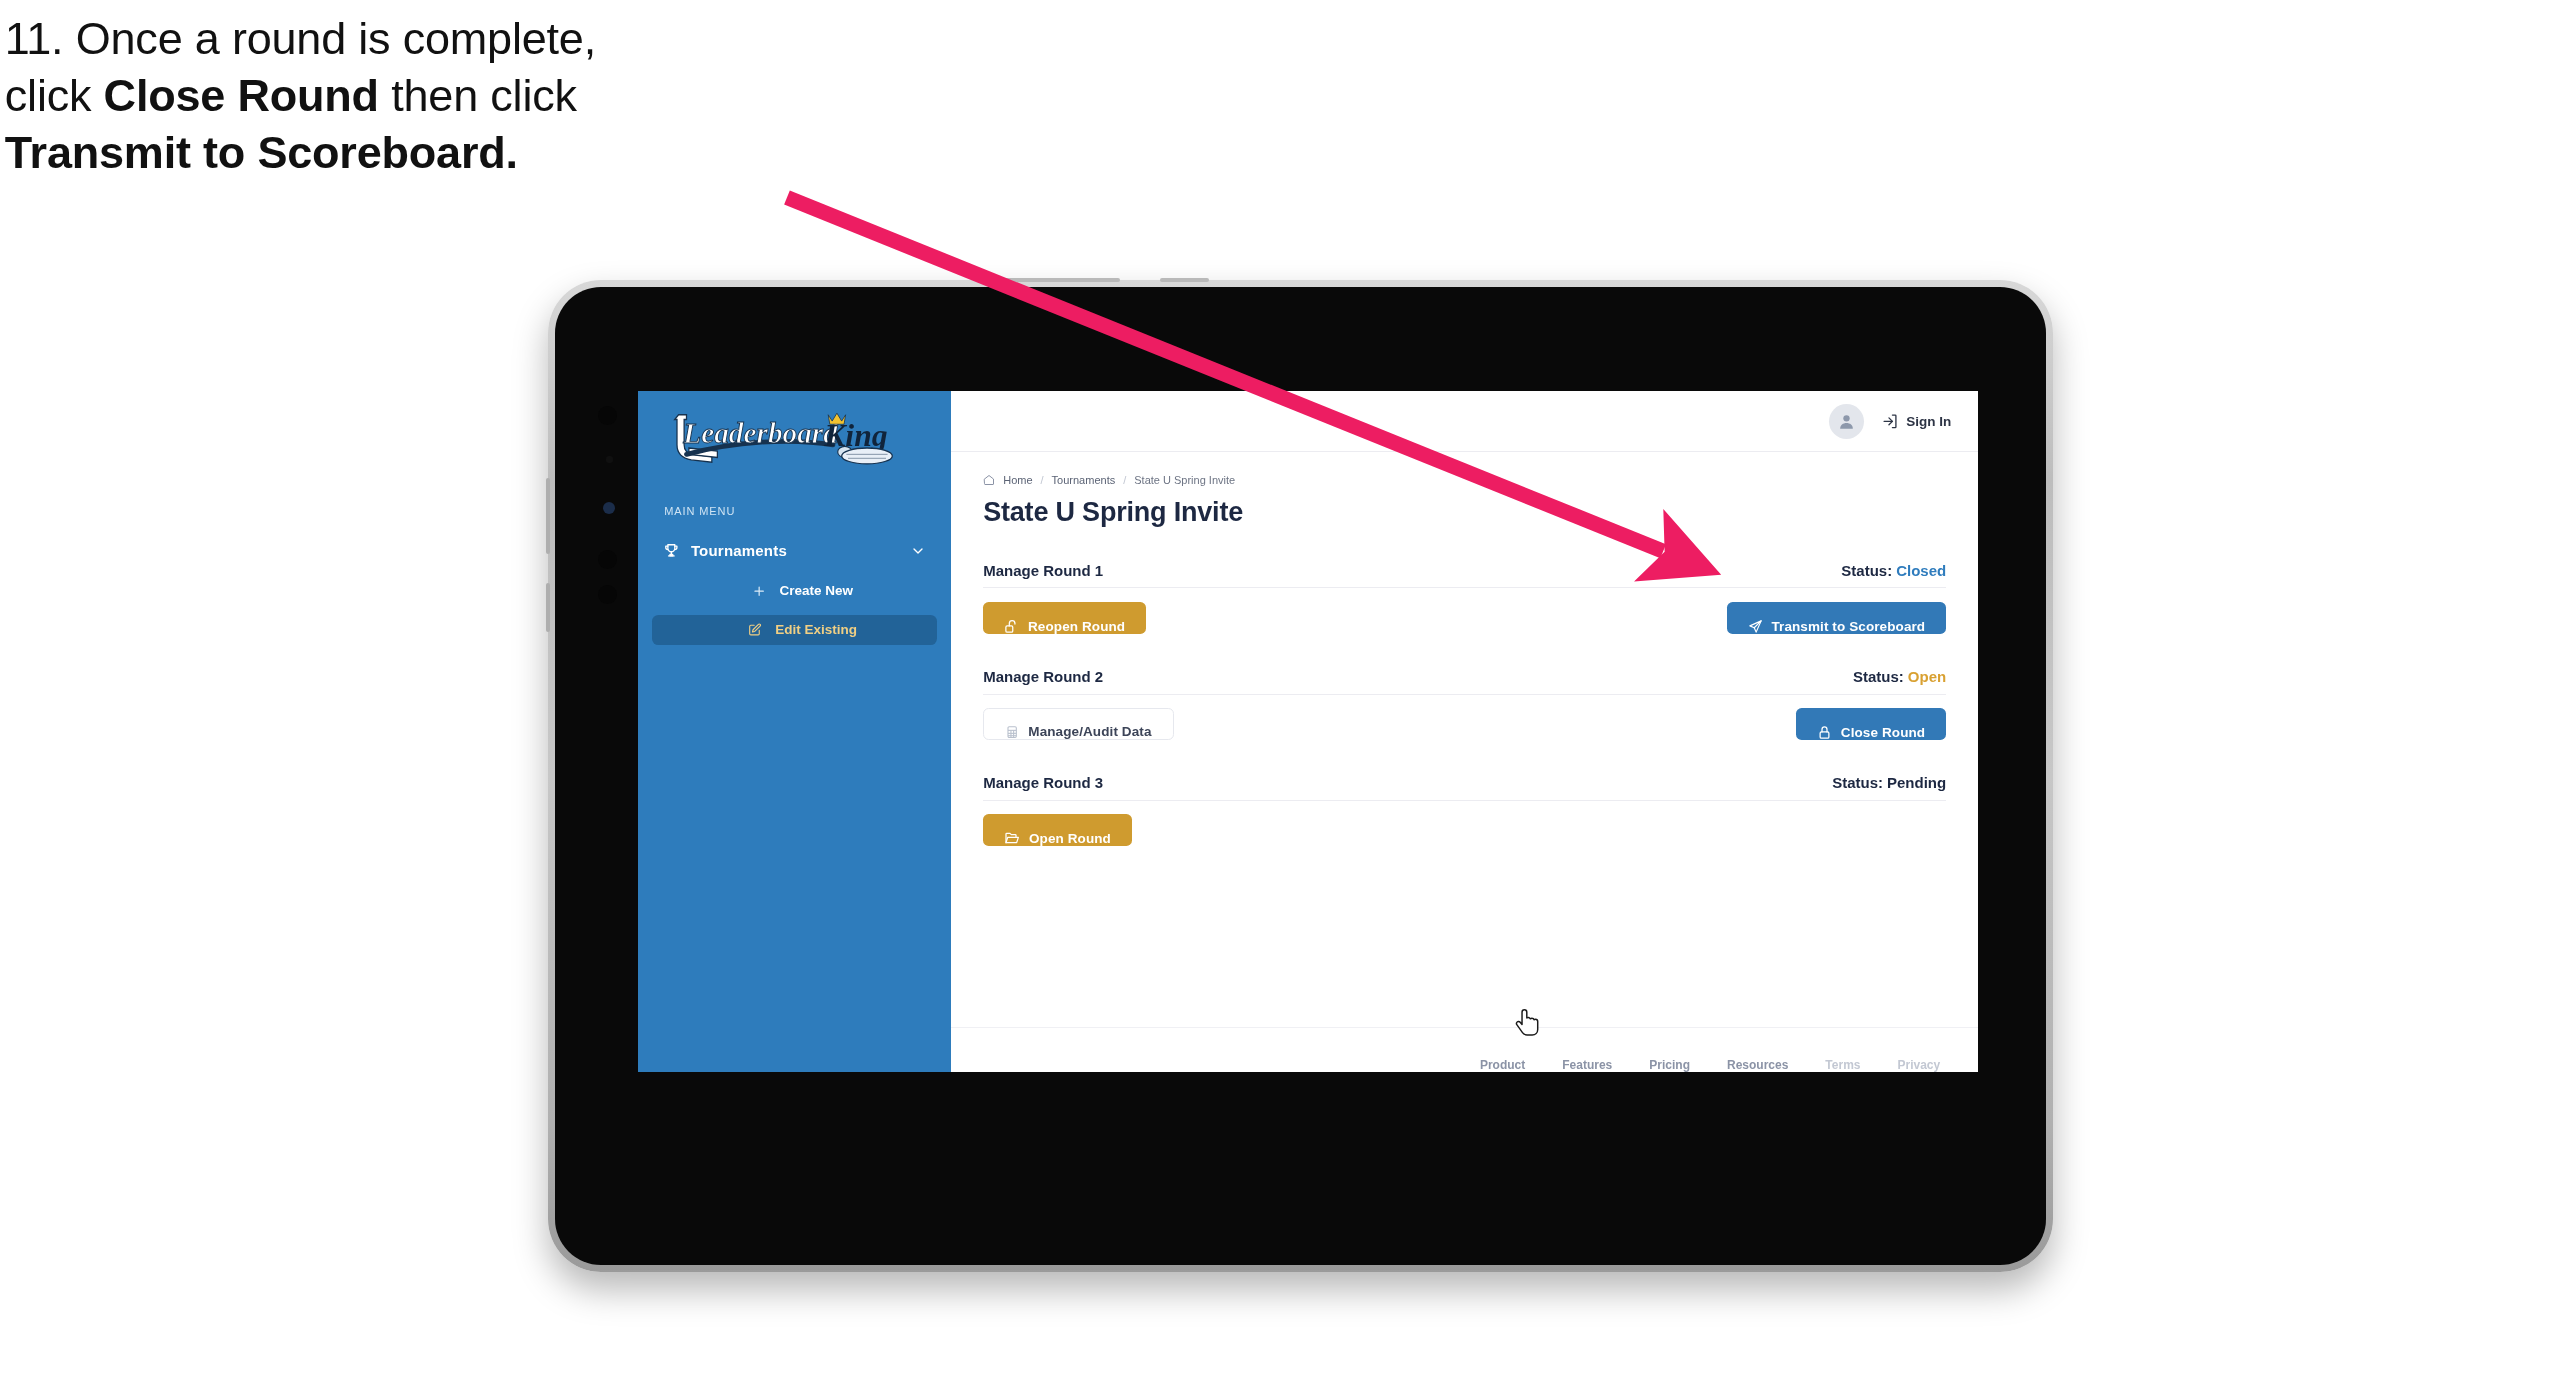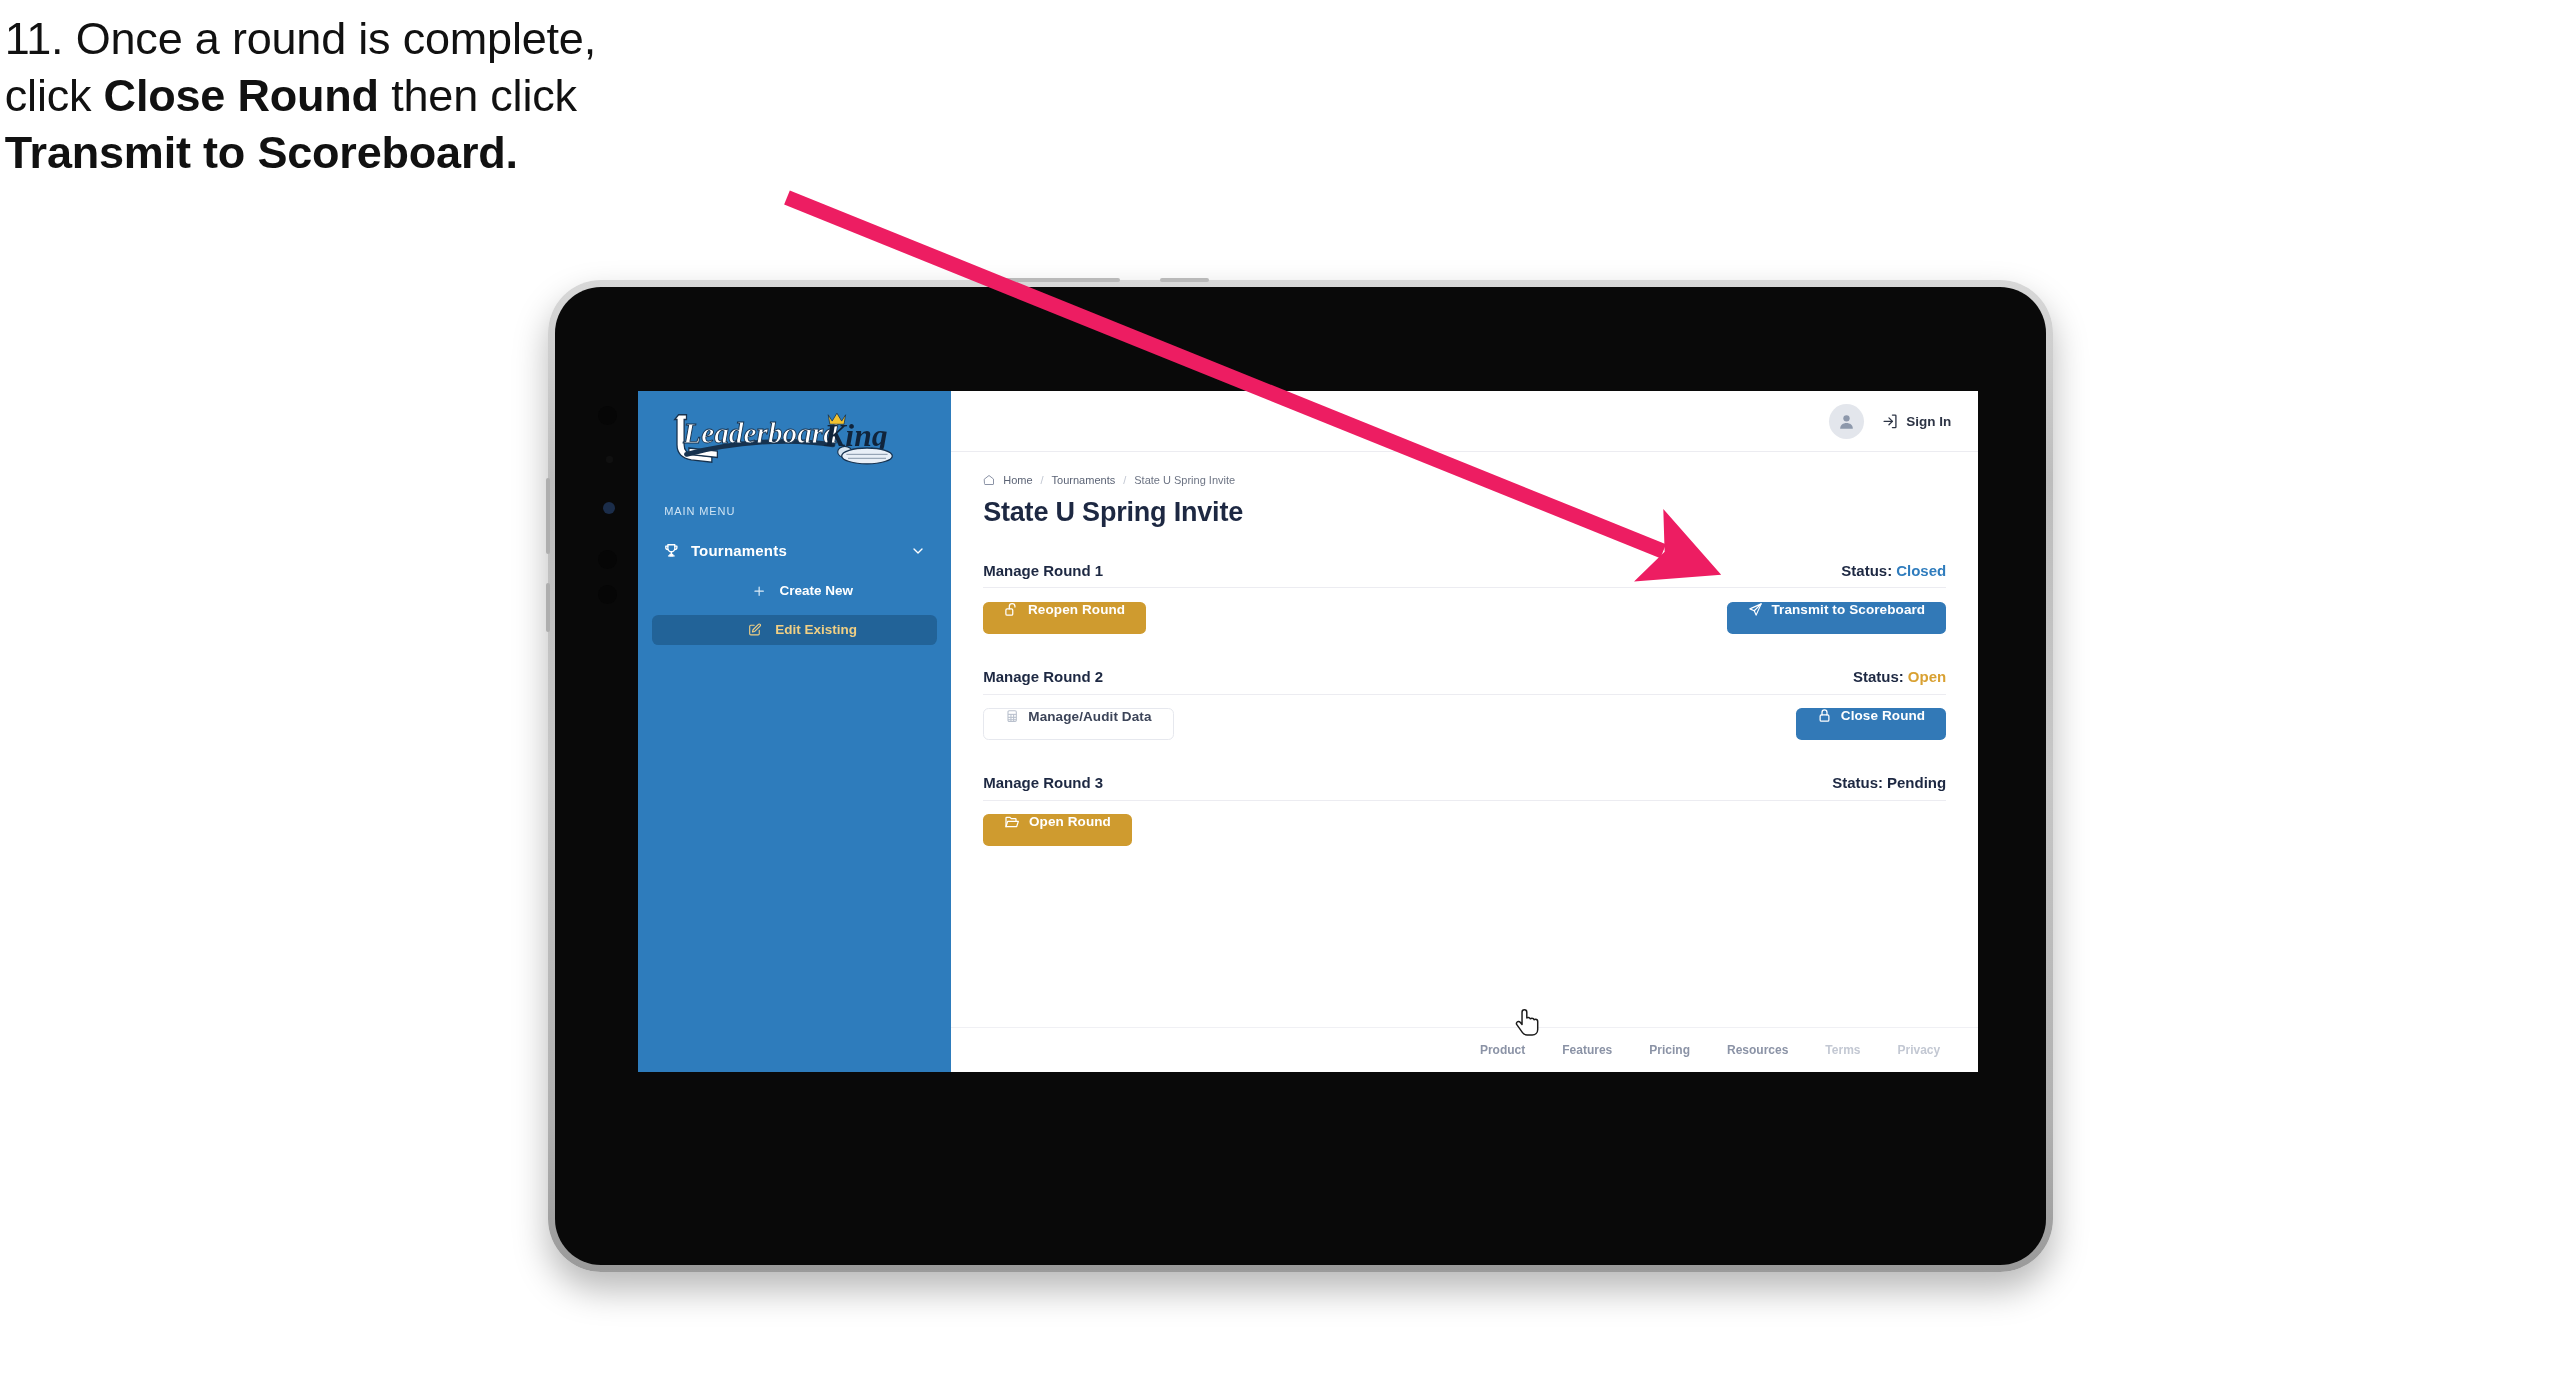--- a/index.html
+++ b/index.html
@@ -100,32 +100,32 @@
   .round-name{font-size:15px;font-weight:bold;color:#1d2842;}
   .round-status{font-size:15px;font-weight:bold;color:#1d2842;}
   .round-status .sv{margin-left:4px;}
   .sv.closed{color:#2f7cbd;}
   .sv.open{color:#d9a132;}
   .sv.pending{color:#1d2842;}
   .round-rule{border-top:0.8px solid #ececf1;margin-top:8.8px;}
   .round-actions{display:flex;align-items:center;justify-content:space-between;margin-top:13.5px;}
 
   .btn{
-    display:inline-flex;align-items:flex-start;justify-content:center;gap:8.8px;
+    display:inline-flex;align-items:flex-end;justify-content:center;gap:8.8px;
     height:32px;padding:0 21px;border-radius:5.6px;box-sizing:border-box;
     font-size:13.5px;font-weight:bold;letter-spacing:0.1px;cursor:pointer;border:none;
   }
   .btn-gold{background:#cf9b2f;color:#ffffff;}
   .btn-blue{background:#3279b7;color:#ffffff;}
   .btn-ghost{background:#ffffff;color:#3c4458;border:0.8px solid #e6e8ee;}
   .btn .bico{display:flex;align-items:center;}
 
   #footer{
     border-top:0.8px solid #f0f0f4;height:45px;flex:0 0 45px;
-    display:flex;align-items:center;justify-content:flex-end;gap:37px;padding-right:38px;box-sizing:border-box;
+    display:flex;align-items:flex-end;justify-content:flex-end;gap:37px;padding-right:38px;box-sizing:border-box;
   }
   .flink{font-size:12px;font-weight:bold;color:#8b93a6;}
   .flink.dim{color:#c3c8d3;}
 
   
   #cursor{position:absolute;left:876px;top:617px;width:30px;height:33px;pointer-events:none;}
 
   
   #arrow{position:absolute;left:0;top:0;width:2576px;height:1386px;pointer-events:none;}
 </style>

